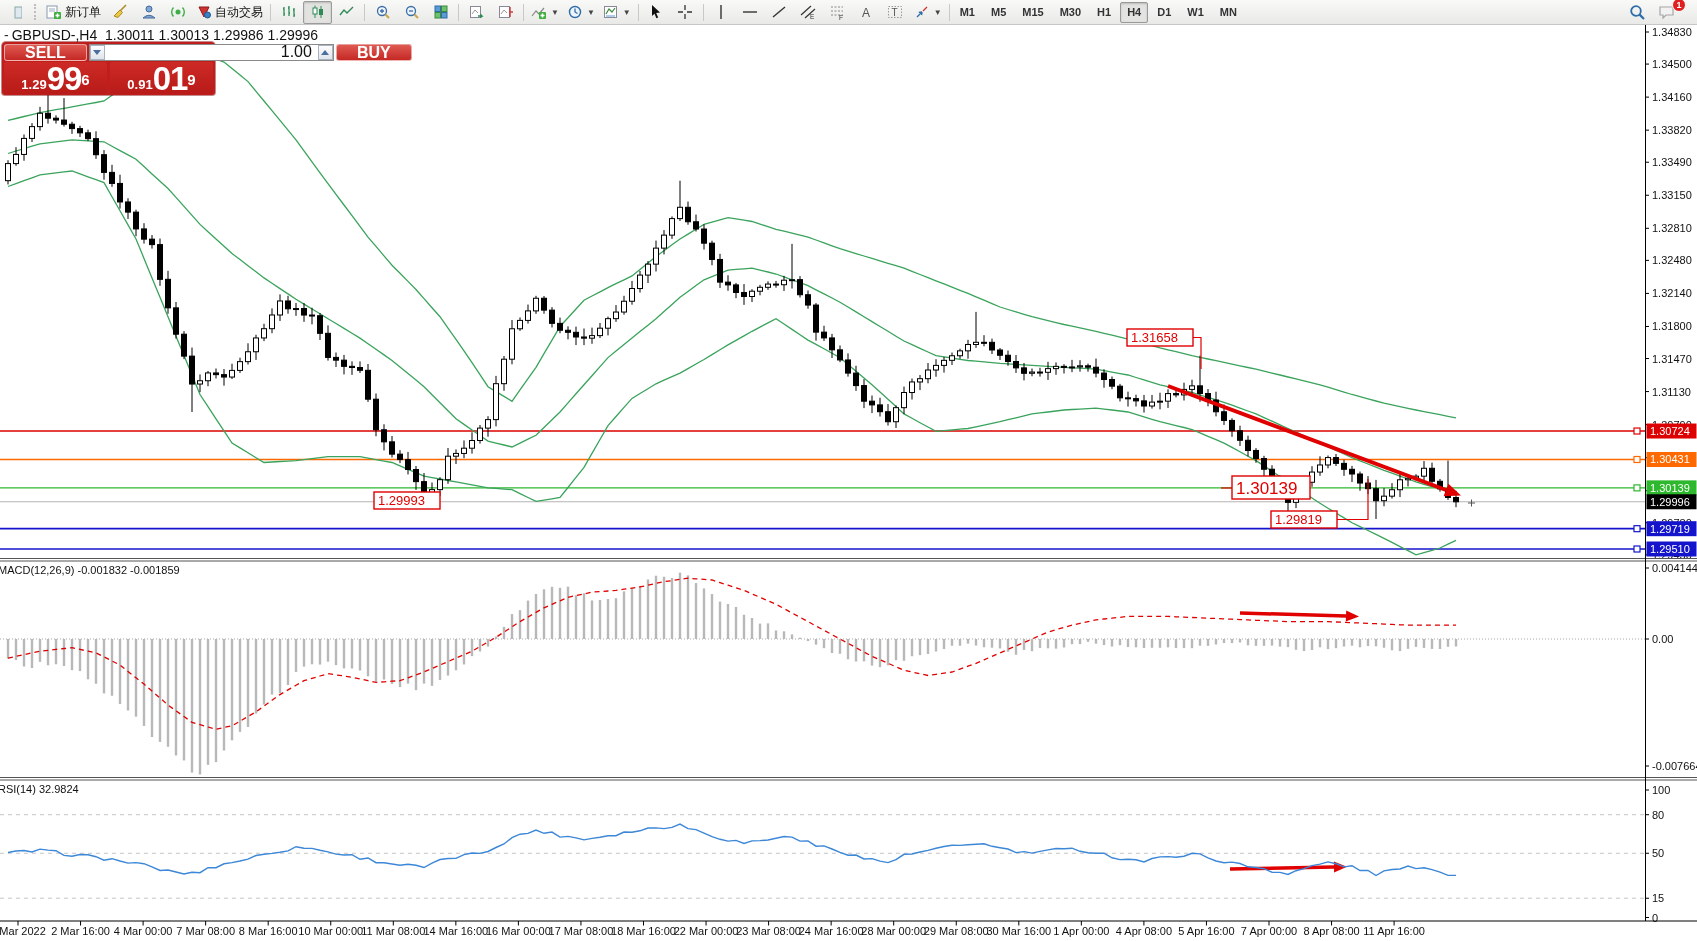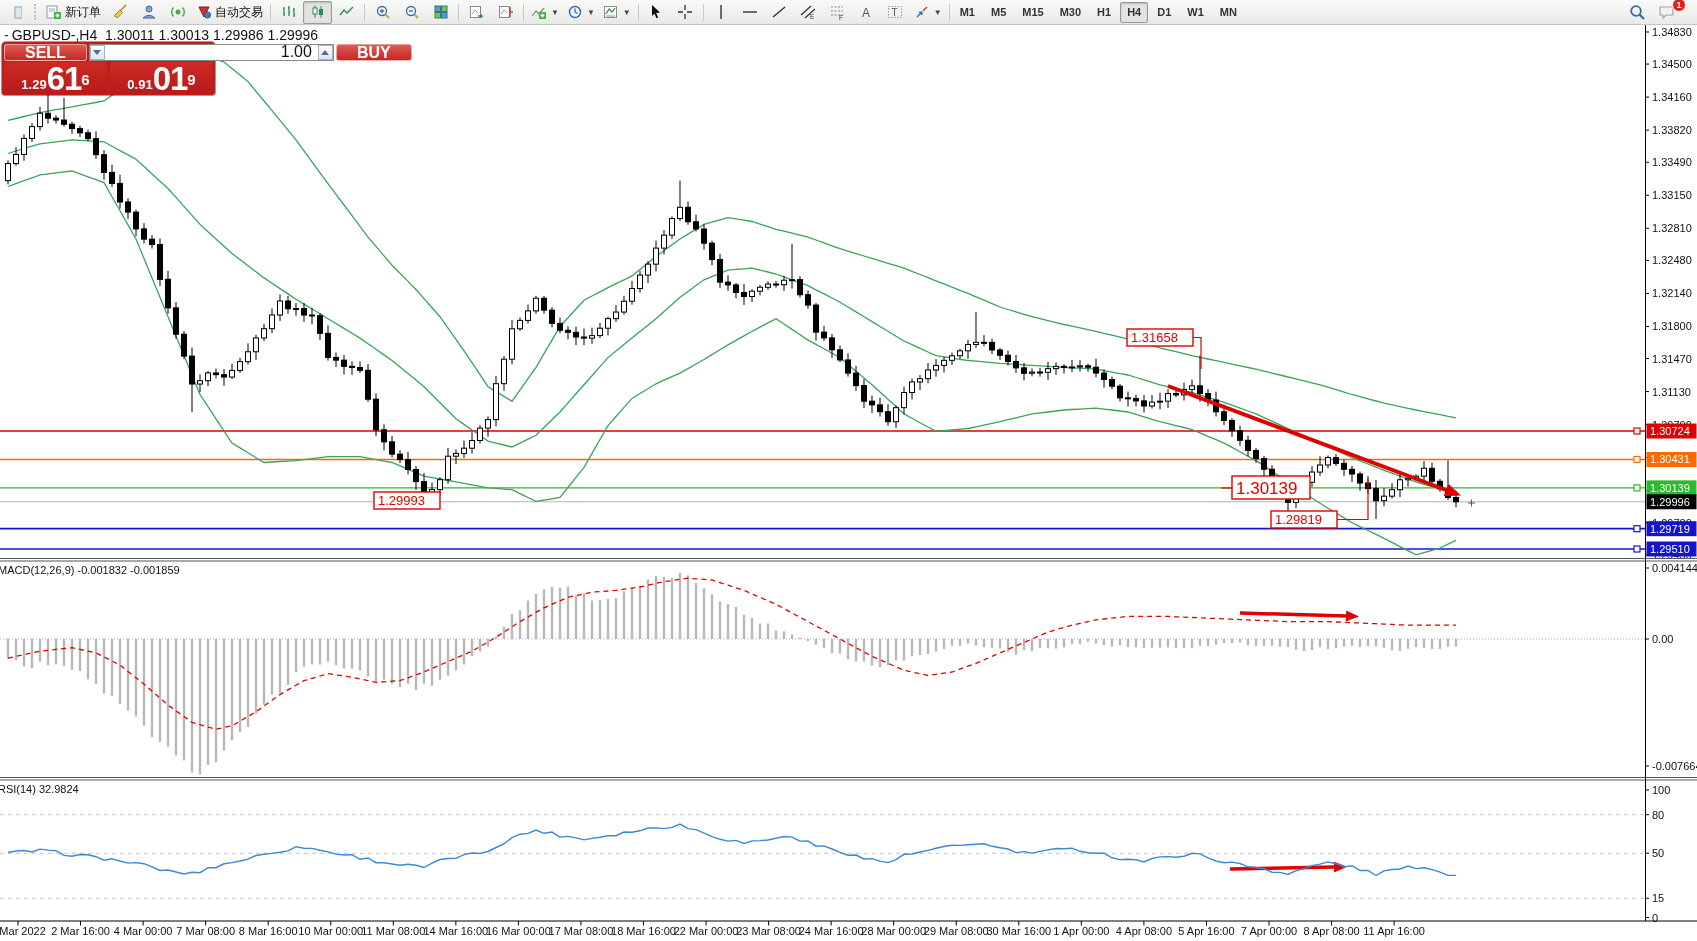--- a/index.html
+++ b/index.html
@@ -299,21 +299,21 @@
       <input class="op-vol" value="1.00" style="">
       <div class="op-step">
           <span class="tri-up"></span>
         </div>
     </div>
     <div class="op-btn">BUY</div>
   </div>
   <div class="op-prices">
     <div class="op-price">
       <span class="sm">1.29</span>
-        <span class="big">61</span>
+        <span class="big">99</span>
         <span class="sup">6</span>
     </div>
     <div class="op-price">
       <span class="sm">0.91</span>
         <span class="big">01</span>
         <span class="sup">9</span>
     </div>
   </div>
 </div>
 

